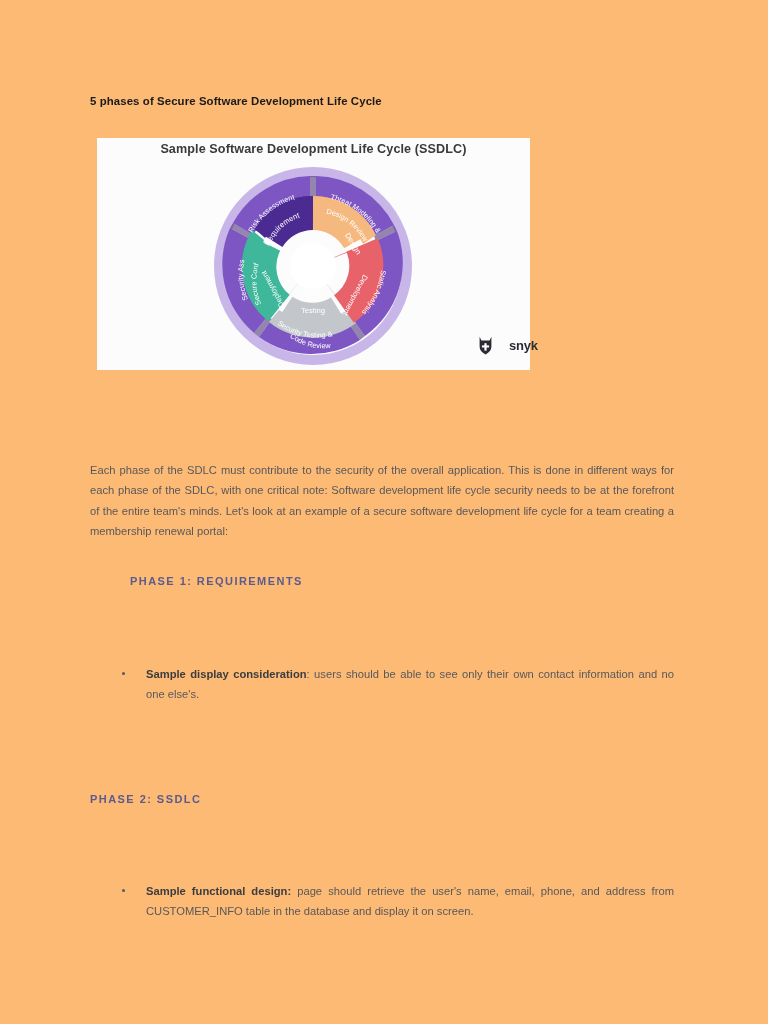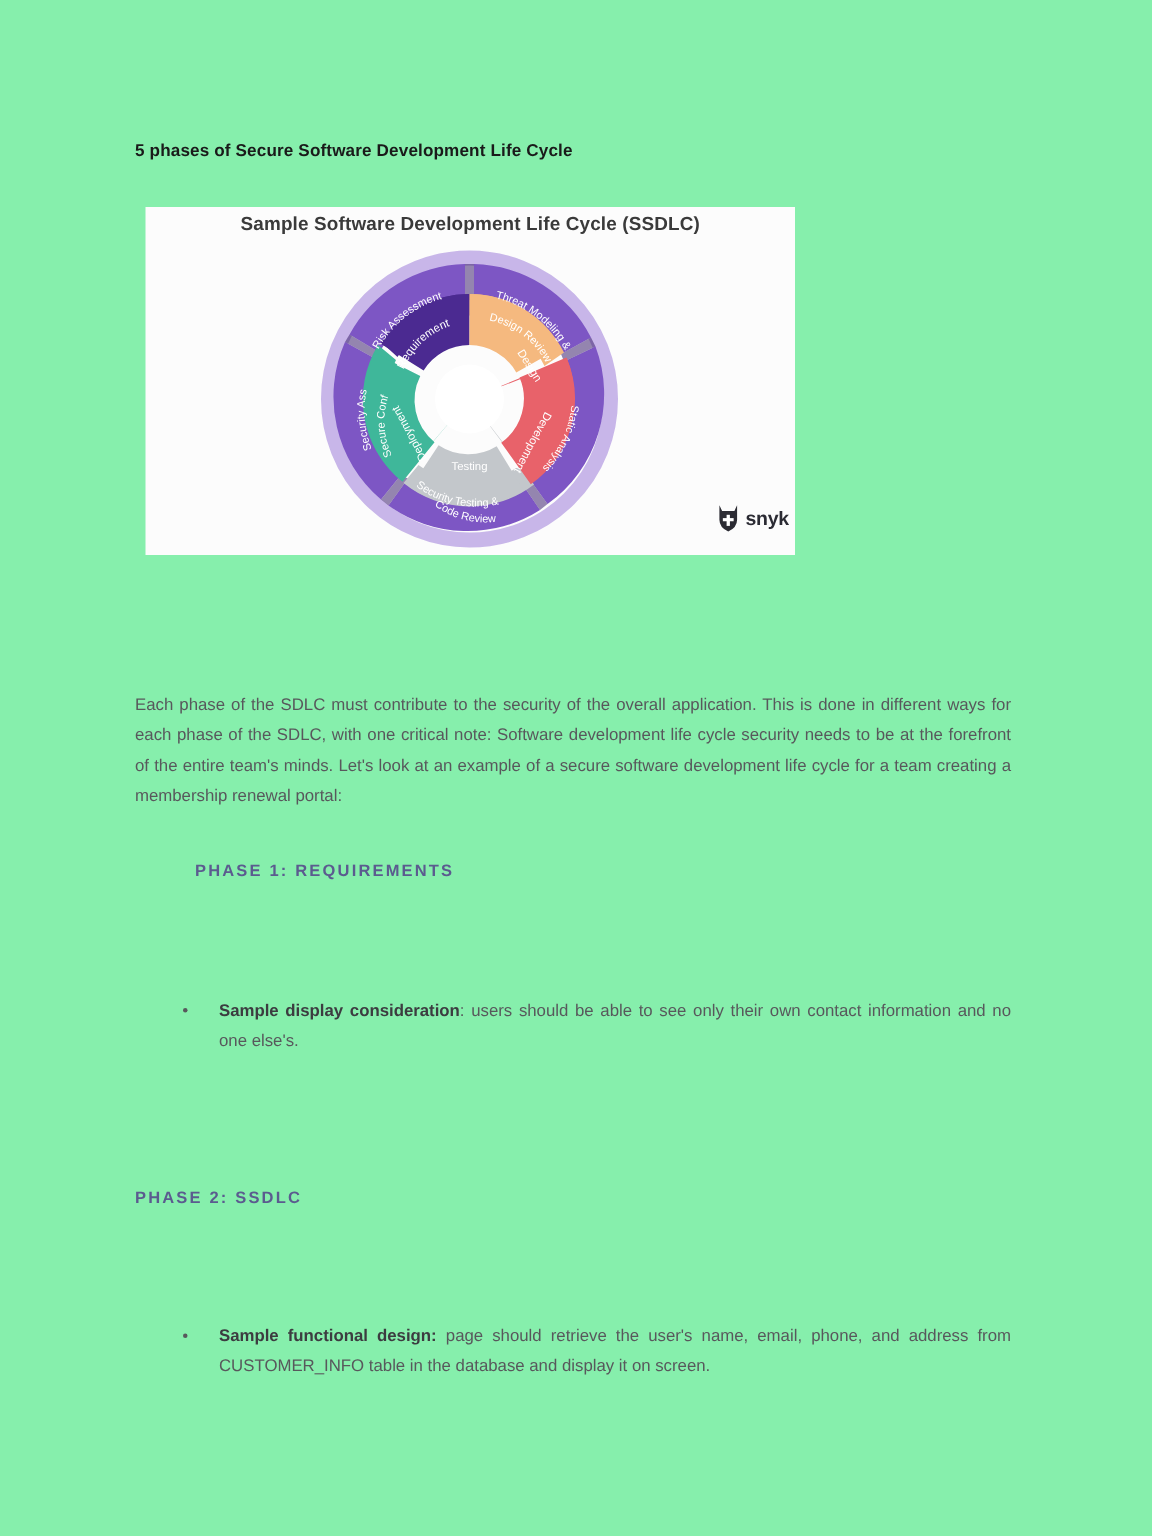--- a/index.html
+++ b/index.html
@@ -12,21 +12,21 @@
     height: 1024px;
     font-family: "Liberation Sans", sans-serif;
     overflow: hidden;
     position: relative;
   }
   .page {
     position: absolute;
     left: 0; top: 0;
     width: 768px;
     height: 1024px;
-    background: #86efac;
+    background: #fdba74;
   }
 
   
   .doc-title {
     position: absolute;
     left: 90px;
     top: 87px;
     width: 600px;
     font-size: 11.4px;
     font-weight: bold;
@@ -62,21 +62,21 @@
     height: 200px;
   }
   .wheel-svg { display: block; }
 
   .snyk-logo {
     position: absolute;
     left: 381px;
     top: 198px;
     display: flex;
     align-items: center;
-    gap: 4px;
+    gap: 16px;
   }
   .snyk-mark { display: block; }
   .snyk-text {
     font-size: 13px;
     font-weight: bold;
     color: #2b2b33;
     letter-spacing: -0.2px;
   }
 
   

